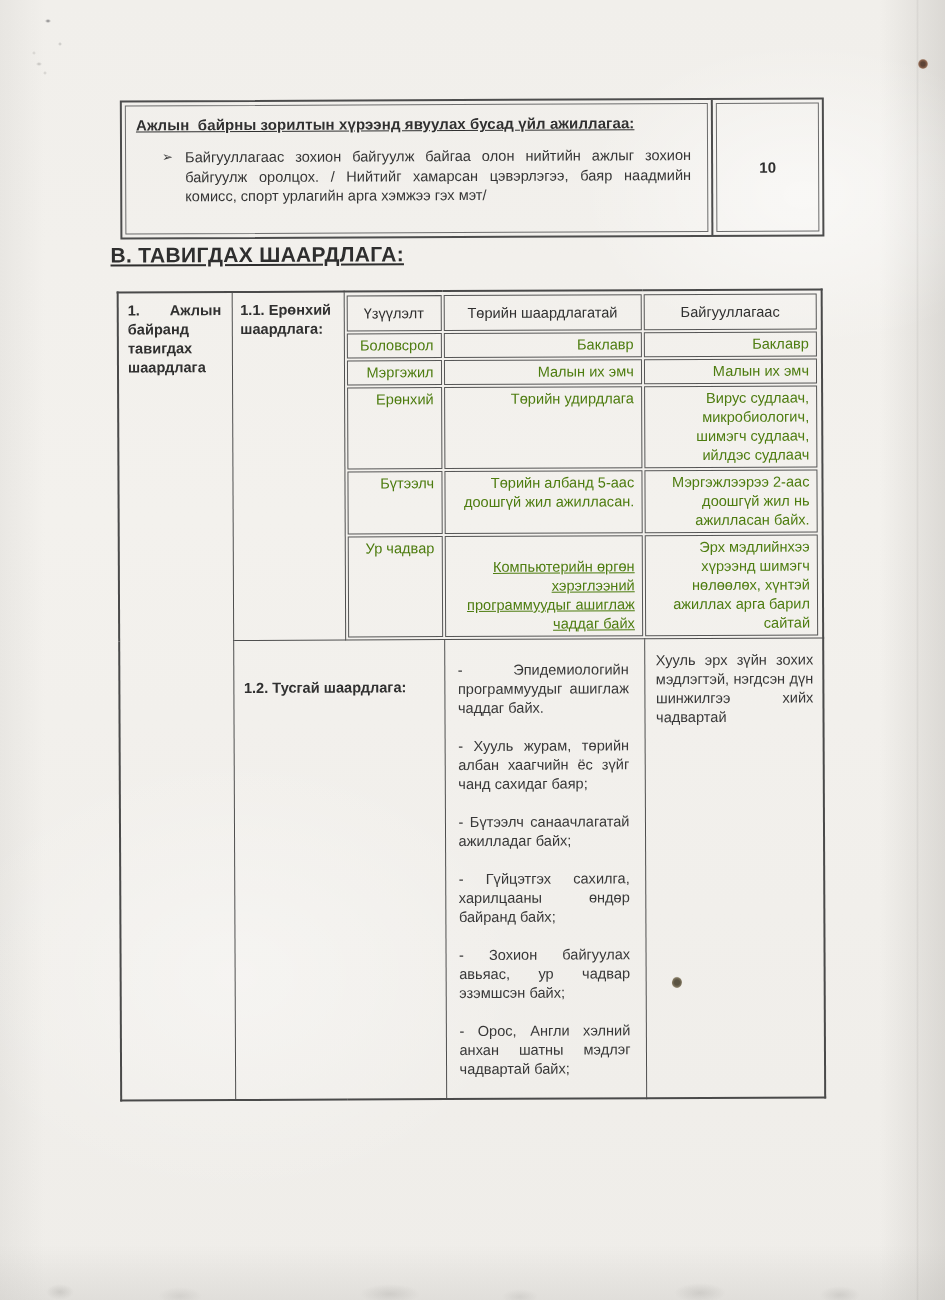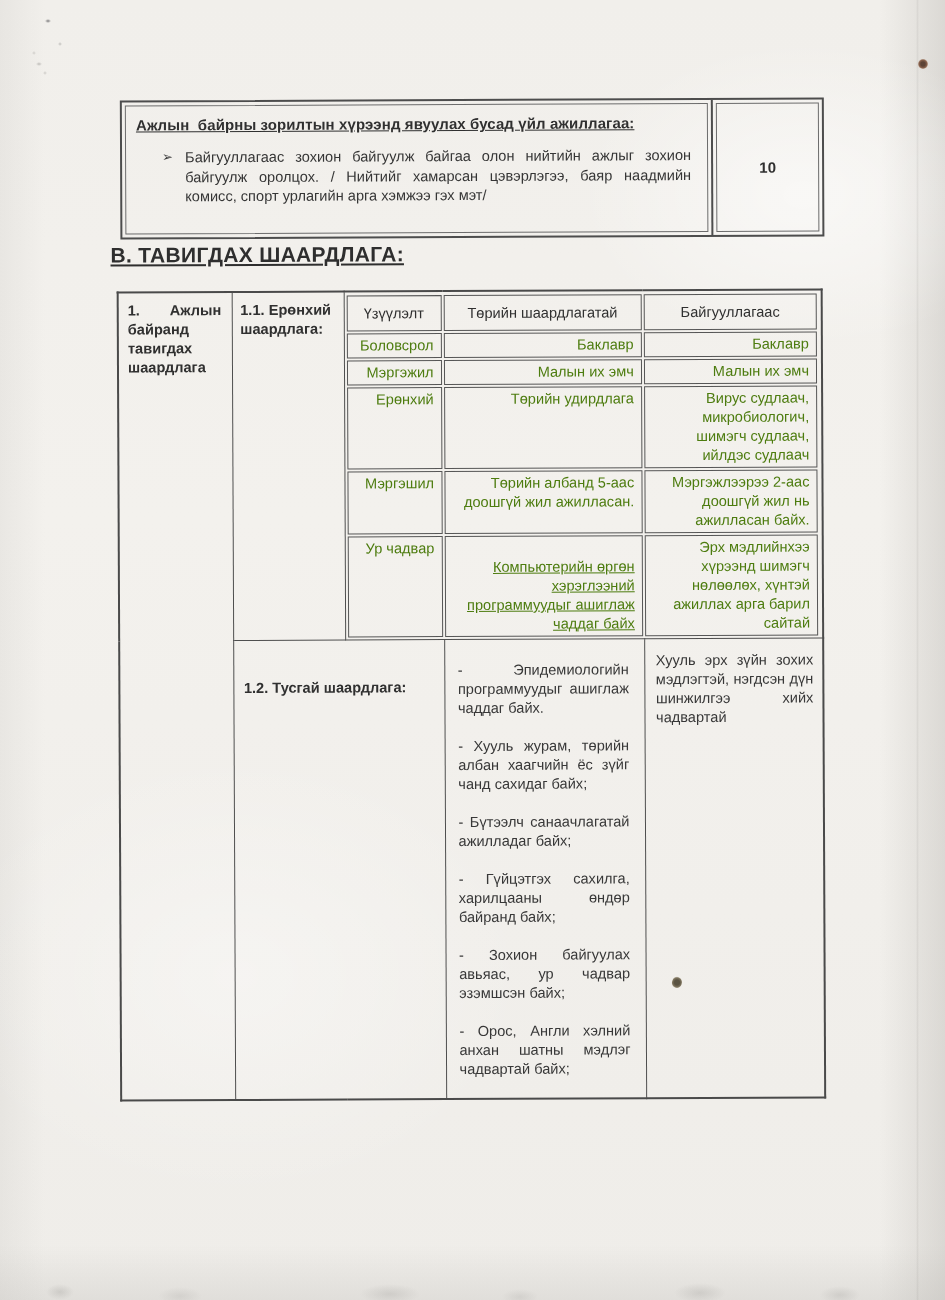--- a/index.html
+++ b/index.html
@@ -186,38 +186,38 @@
                 <td>Мэргэжил</td>
                 <td>Малын их эмч</td>
                 <td>Малын их эмч</td>
               </tr>
               <tr style="height:64px">
                 <td>Ерөнхий</td>
                 <td>Төрийн удирдлага</td>
                 <td class="jus">Вирус судлаач, микробиологич, шимэгч судлаач, ийлдэс судлаач</td>
               </tr>
               <tr style="height:54px">
-                <td>Мэргэшил</td>
+                <td>Бүтээлч</td>
                 <td class="jus">Төрийн албанд 5-аас доошгүй жил ажилласан.</td>
                 <td class="jus">Мэргэжлээрээ 2-аас доошгүй жил нь ажилласан байх.</td>
               </tr>
               <tr>
                 <td>Ур чадвар</td>
                 <td class="jus padtop">Компьютерийн өргөн хэрэглээний программуудыг ашиглаж чаддаг байх</td>
                 <td class="jus">Эрх мэдлийнхээ хүрээнд шимэгч нөлөөлөх, хүнтэй ажиллах арга барил сайтай</td>
               </tr>
             </tbody>
           </table>
         </td>
       </tr>
       <tr>
         <td class="label12" colspan="2">1.2. Тусгай шаардлага:</td>
         <td class="crit12">
           <p class="crit-p">- Эпидемиологийн программуудыг ашиглаж чаддаг байх.</p>
-          <p class="crit-p">- Хууль журам, төрийн албан хаагчийн ёс зүйг чанд сахидаг байх;</p>
+          <p class="crit-p">- Хууль журам, төрийн албан хаагчийн ёс зүйг чанд сахидаг баяр;</p>
           <p class="crit-p">- Бүтээлч санаачлагатай ажилладаг байх;</p>
           <p class="crit-p">- Гүйцэтгэх сахилга, харилцааны өндөр байранд байх;</p>
           <p class="crit-p">- Зохион байгуулах авьяас, ур чадвар эзэмшсэн байх;</p>
           <p class="crit-p">- Орос, Англи хэлний анхан шатны мэдлэг чадвартай байх;</p>
         </td>
         <td class="req12">Хууль эрх зүйн зохих мэдлэгтэй, нэгдсэн дүн шинжилгээ хийх чадвартай</td>
       </tr>
     </tbody>
   </table>
 

